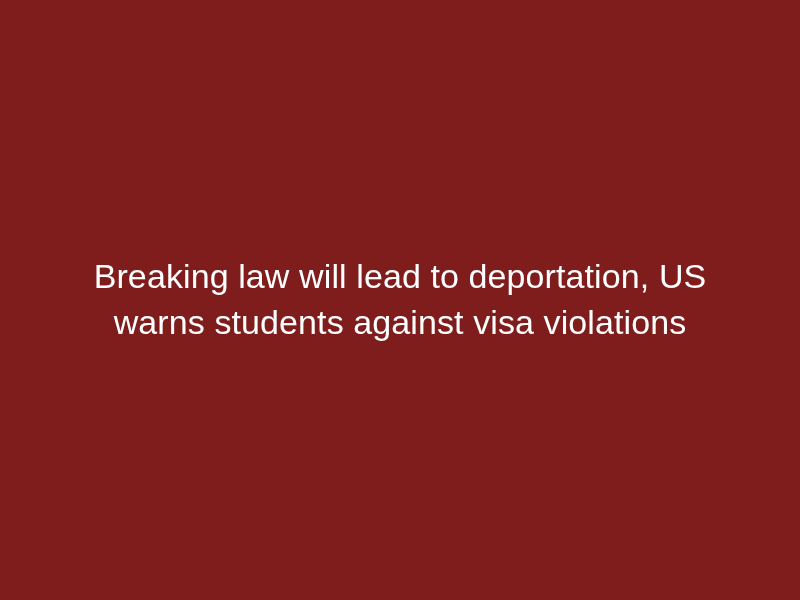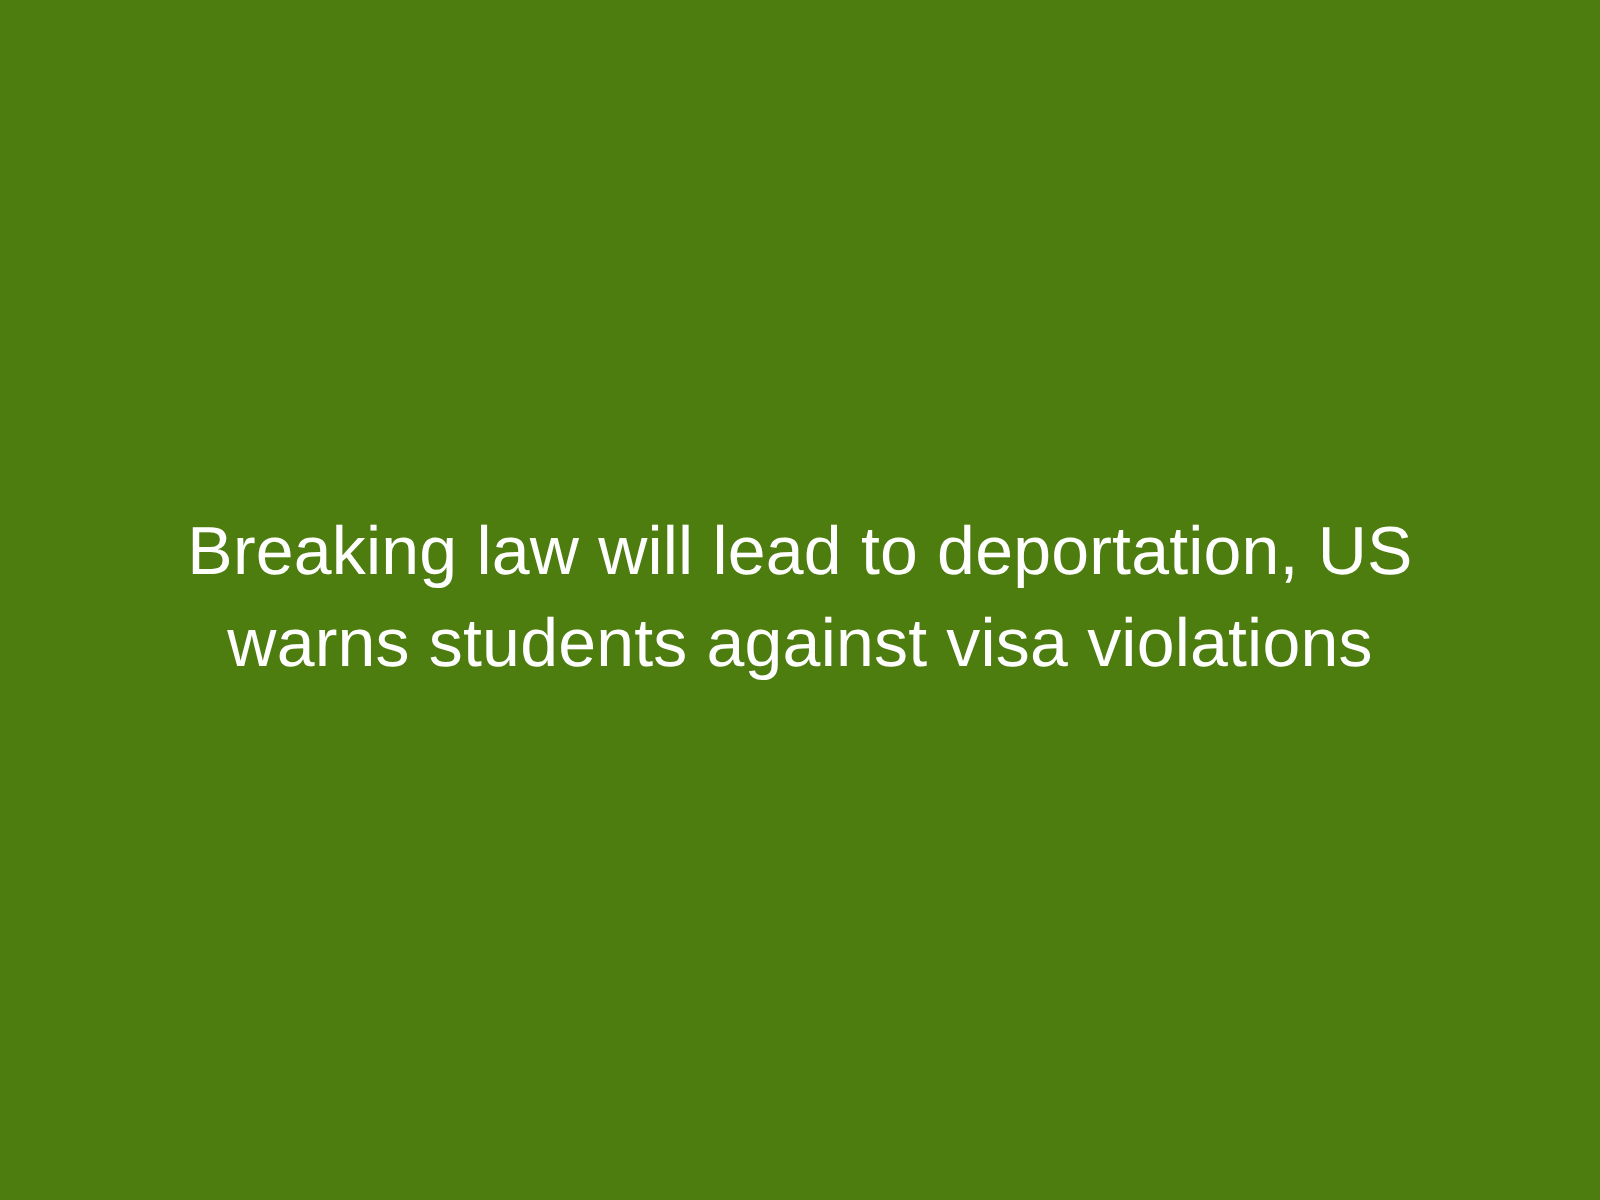--- a/index.html
+++ b/index.html
@@ -14,21 +14,21 @@
     overflow: hidden;
     font-family: "Liberation Sans", sans-serif;
     background: #fc5c5f;
   }
 
   .headline-card {
     position: relative;
     box-sizing: border-box;
     width: 800px;
     height: 600px;
-    background-color: #4d7c0f;
+    background-color: #7f1d1d;
     display: flex;
     align-items: center;
     justify-content: center;
     overflow: hidden;
   }
 
   .headline-block {
     width: 740px;
     padding: 0 20px;
     box-sizing: border-box;

